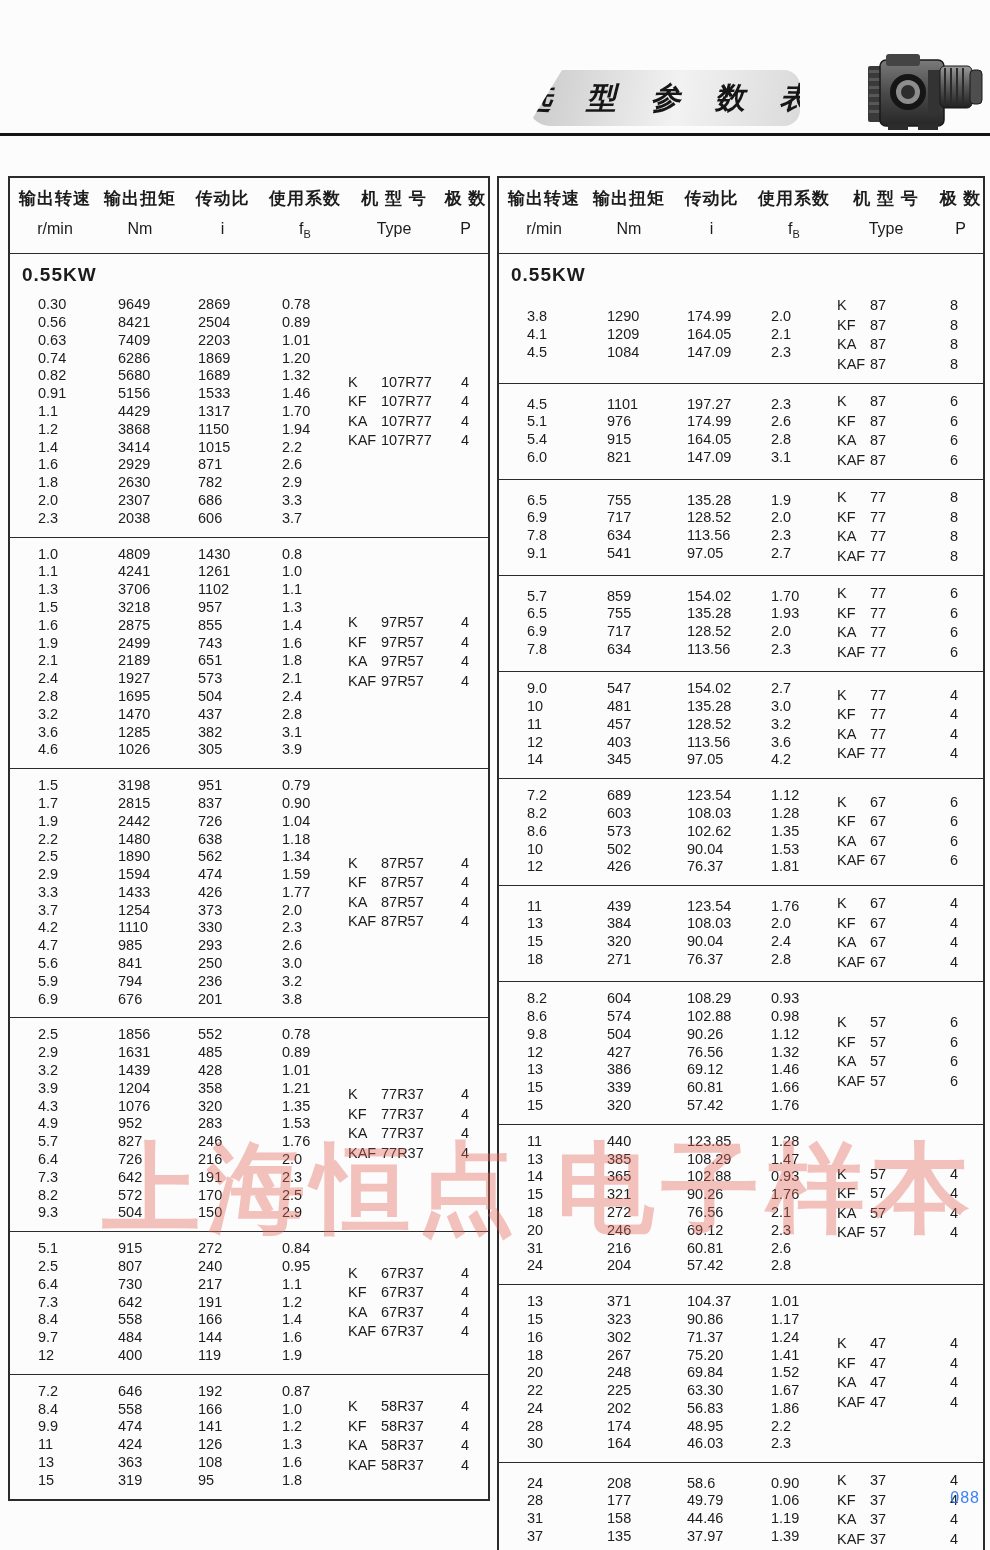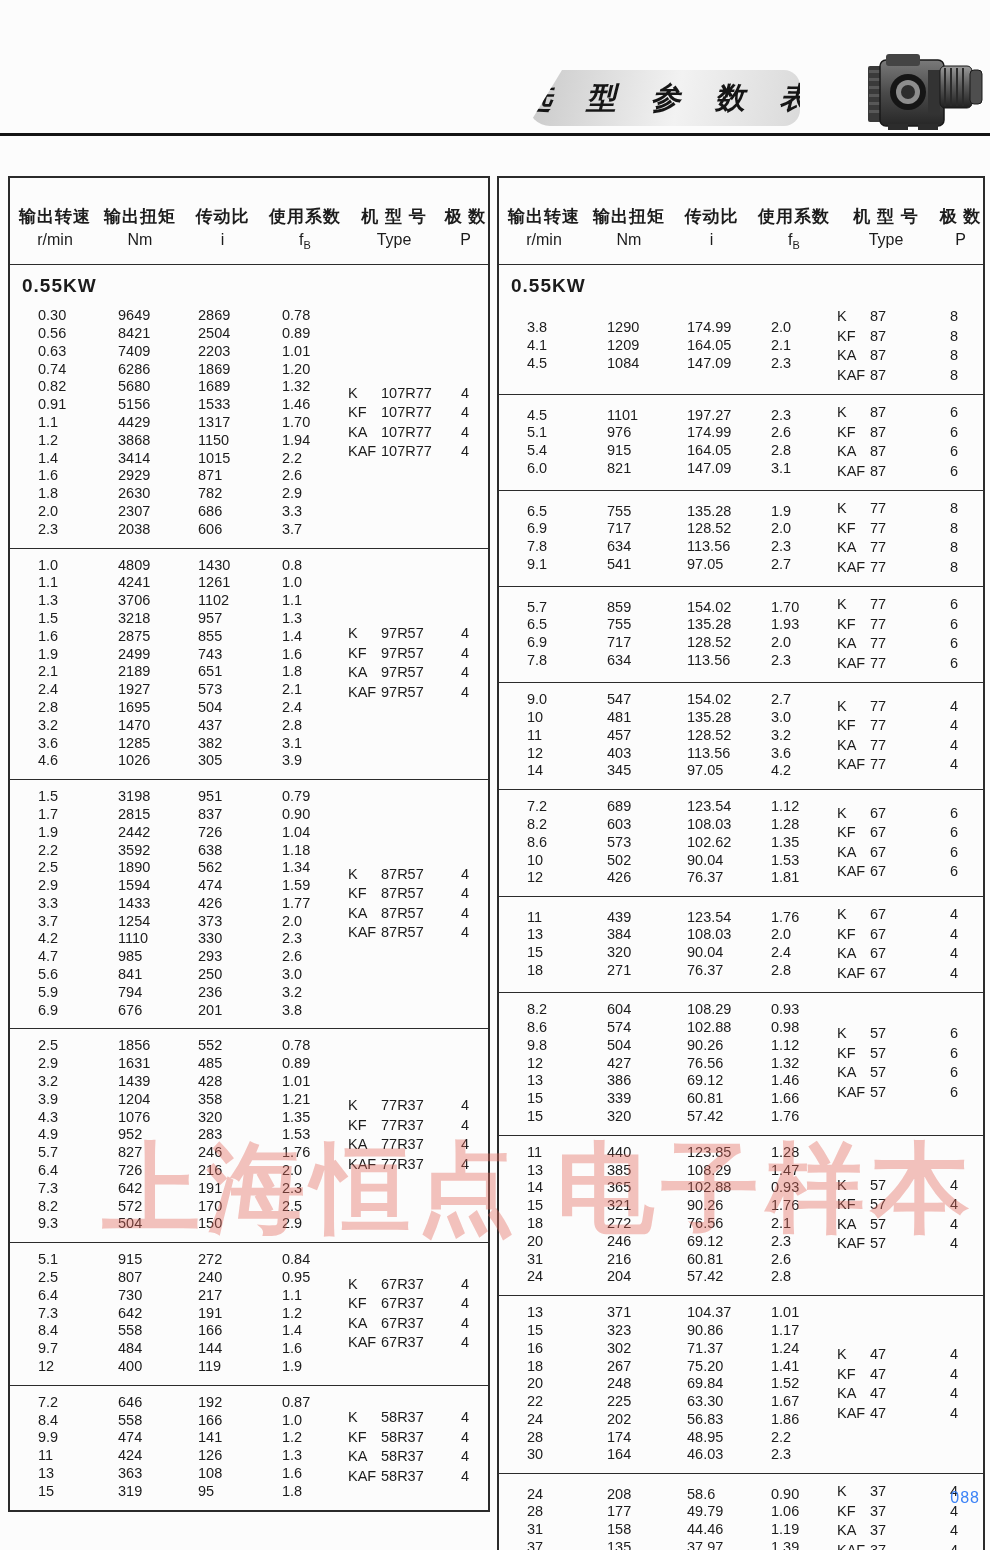--- a/index.html
+++ b/index.html
@@ -26,25 +26,25 @@
   
   .ptable{
     position:absolute; top:176px; border:2px solid #2b2b2b; background:transparent;
     box-sizing:border-box;
   }
   .ptable.left{ left:8px;  width:482px; }
   .ptable.right{ left:497px; width:488px; }
 
   .thead{
     display:grid; grid-template-columns:90px 80px 85px 80px 1fr 45px;
-    padding:27px 0 7px; border-bottom:1.5px solid #2b2b2b;
+    padding:9px 0 7px; border-bottom:1.5px solid #2b2b2b;
   }
   .hcell{ text-align:center; }
   .hcn{ font-size:17px; font-weight:600; letter-spacing:1px; line-height:23px; white-space:nowrap;}
-  .hunit{ font-size:16px; line-height:24px; }
+  .hunit{ font-size:16px; line-height:24px;margin-top:7px; }
   .hunit sub{ font-size:11px; }
 
   .kw-label{ font-size:19px; font-weight:700; padding:10px 0 2px 12px; letter-spacing:1px; }
 
   .block{ display:flex; align-items:center; padding:8px 0 9px; }
   .block + .block{ border-top:1.5px solid #2b2b2b; }
   .rows{ width:335px; flex:0 0 335px; }
   .row{ display:grid; grid-template-columns:90px 80px 85px 80px; height:17.8px; }
   .cell{ font-size:14.5px; line-height:17.8px; white-space:nowrap; }
   .c-speed{ padding-left:28px; }
@@ -359,21 +359,21 @@
               <div class="cell c-fb">0.90</div>
             </div>
             <div class="row">
               <div class="cell c-speed">1.9</div>
               <div class="cell c-torque">2442</div>
               <div class="cell c-ratio">726</div>
               <div class="cell c-fb">1.04</div>
             </div>
             <div class="row">
               <div class="cell c-speed">2.2</div>
-              <div class="cell c-torque">3592</div>
+              <div class="cell c-torque">1480</div>
               <div class="cell c-ratio">638</div>
               <div class="cell c-fb">1.18</div>
             </div>
             <div class="row">
               <div class="cell c-speed">2.5</div>
               <div class="cell c-torque">1890</div>
               <div class="cell c-ratio">562</div>
               <div class="cell c-fb">1.34</div>
             </div>
             <div class="row">

